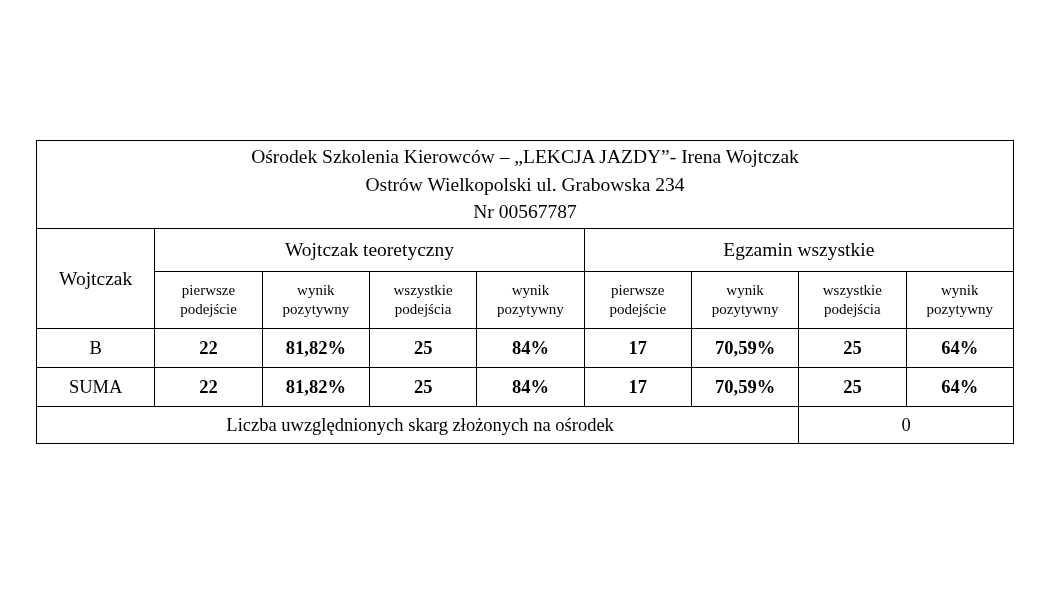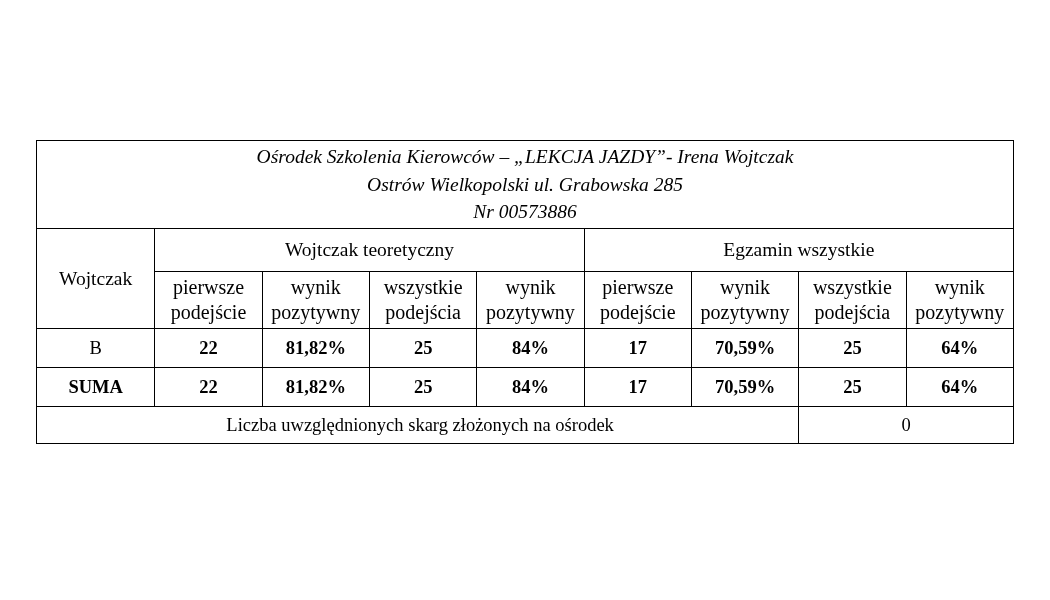--- a/index.html
+++ b/index.html
@@ -36,37 +36,36 @@
     text-align: center;
     vertical-align: middle;
     padding: 2px 3px;
     font-weight: normal;
   }
   .title-cell {
     padding: 8px 6px 8px 6px;
     font-weight: bold;
     font-size: 19.5px;
     line-height: 1.42;
-    font-style: italic;
   }
   .title-cell .line {
     display: block;
     white-space: nowrap;
   }
   .group-head {
     font-weight: bold;
     font-size: 19.5px;
     height: 38px;
   }
   .cat-head {
     font-weight: bold;
     font-size: 19.5px;
   }
   .sub-head {
-    font-size: 20px;
+    font-size: 15px;
     line-height: 1.25;
     height: 52px;
   }
   .sub-head .l1, .sub-head .l2 {
     display: block;
     white-space: nowrap;
   }
   .data-row td {
     height: 34px;
     font-size: 18.5px;
@@ -75,21 +74,21 @@
     font-size: 18.5px;
   }
   .data-row td.num-bold {
     font-weight: bold;
   }
   .sum-row td {
     height: 34px;
     font-size: 18.5px;
   }
   .sum-row td.rowlabel {
-    font-weight: bold;
+    font-weight: normal;
   }
   .sum-row td.num-bold {
     font-weight: bold;
   }
   .footer-row td {
     height: 32px;
     font-size: 18.5px;
   }
   .footer-label {
     text-align: left;
@@ -115,22 +114,22 @@
           <col class="col-num">
         <col class="col-num">
           <col class="col-num">
           <col class="col-num">
           <col class="col-num">
       </colgroup>
       <tbody>
         <tr>
           <td class="title-cell" colspan="9">
             <span class="line">Ośrodek Szkolenia Kierowców – „LEKCJA JAZDY”- Irena Wojtczak</span>
-            <span class="line">Ostrów Wielkopolski ul. Grabowska 285</span>
-            <span class="line">Nr 00573886</span>
+            <span class="line">Ostrów Wielkopolski ul. Grabowska 234</span>
+            <span class="line">Nr 00567787</span>
           </td>
         </tr>
         <tr>
           <td class="cat-head" rowspan="2">Wojtczak</td>
           <td class="group-head" colspan="4">Wojtczak teoretyczny</td>
           <td class="group-head" colspan="4">Egzamin wszystkie</td>
         </tr>
         <tr>
           <td class="sub-head">
             <span class="l1">pierwsze</span>

